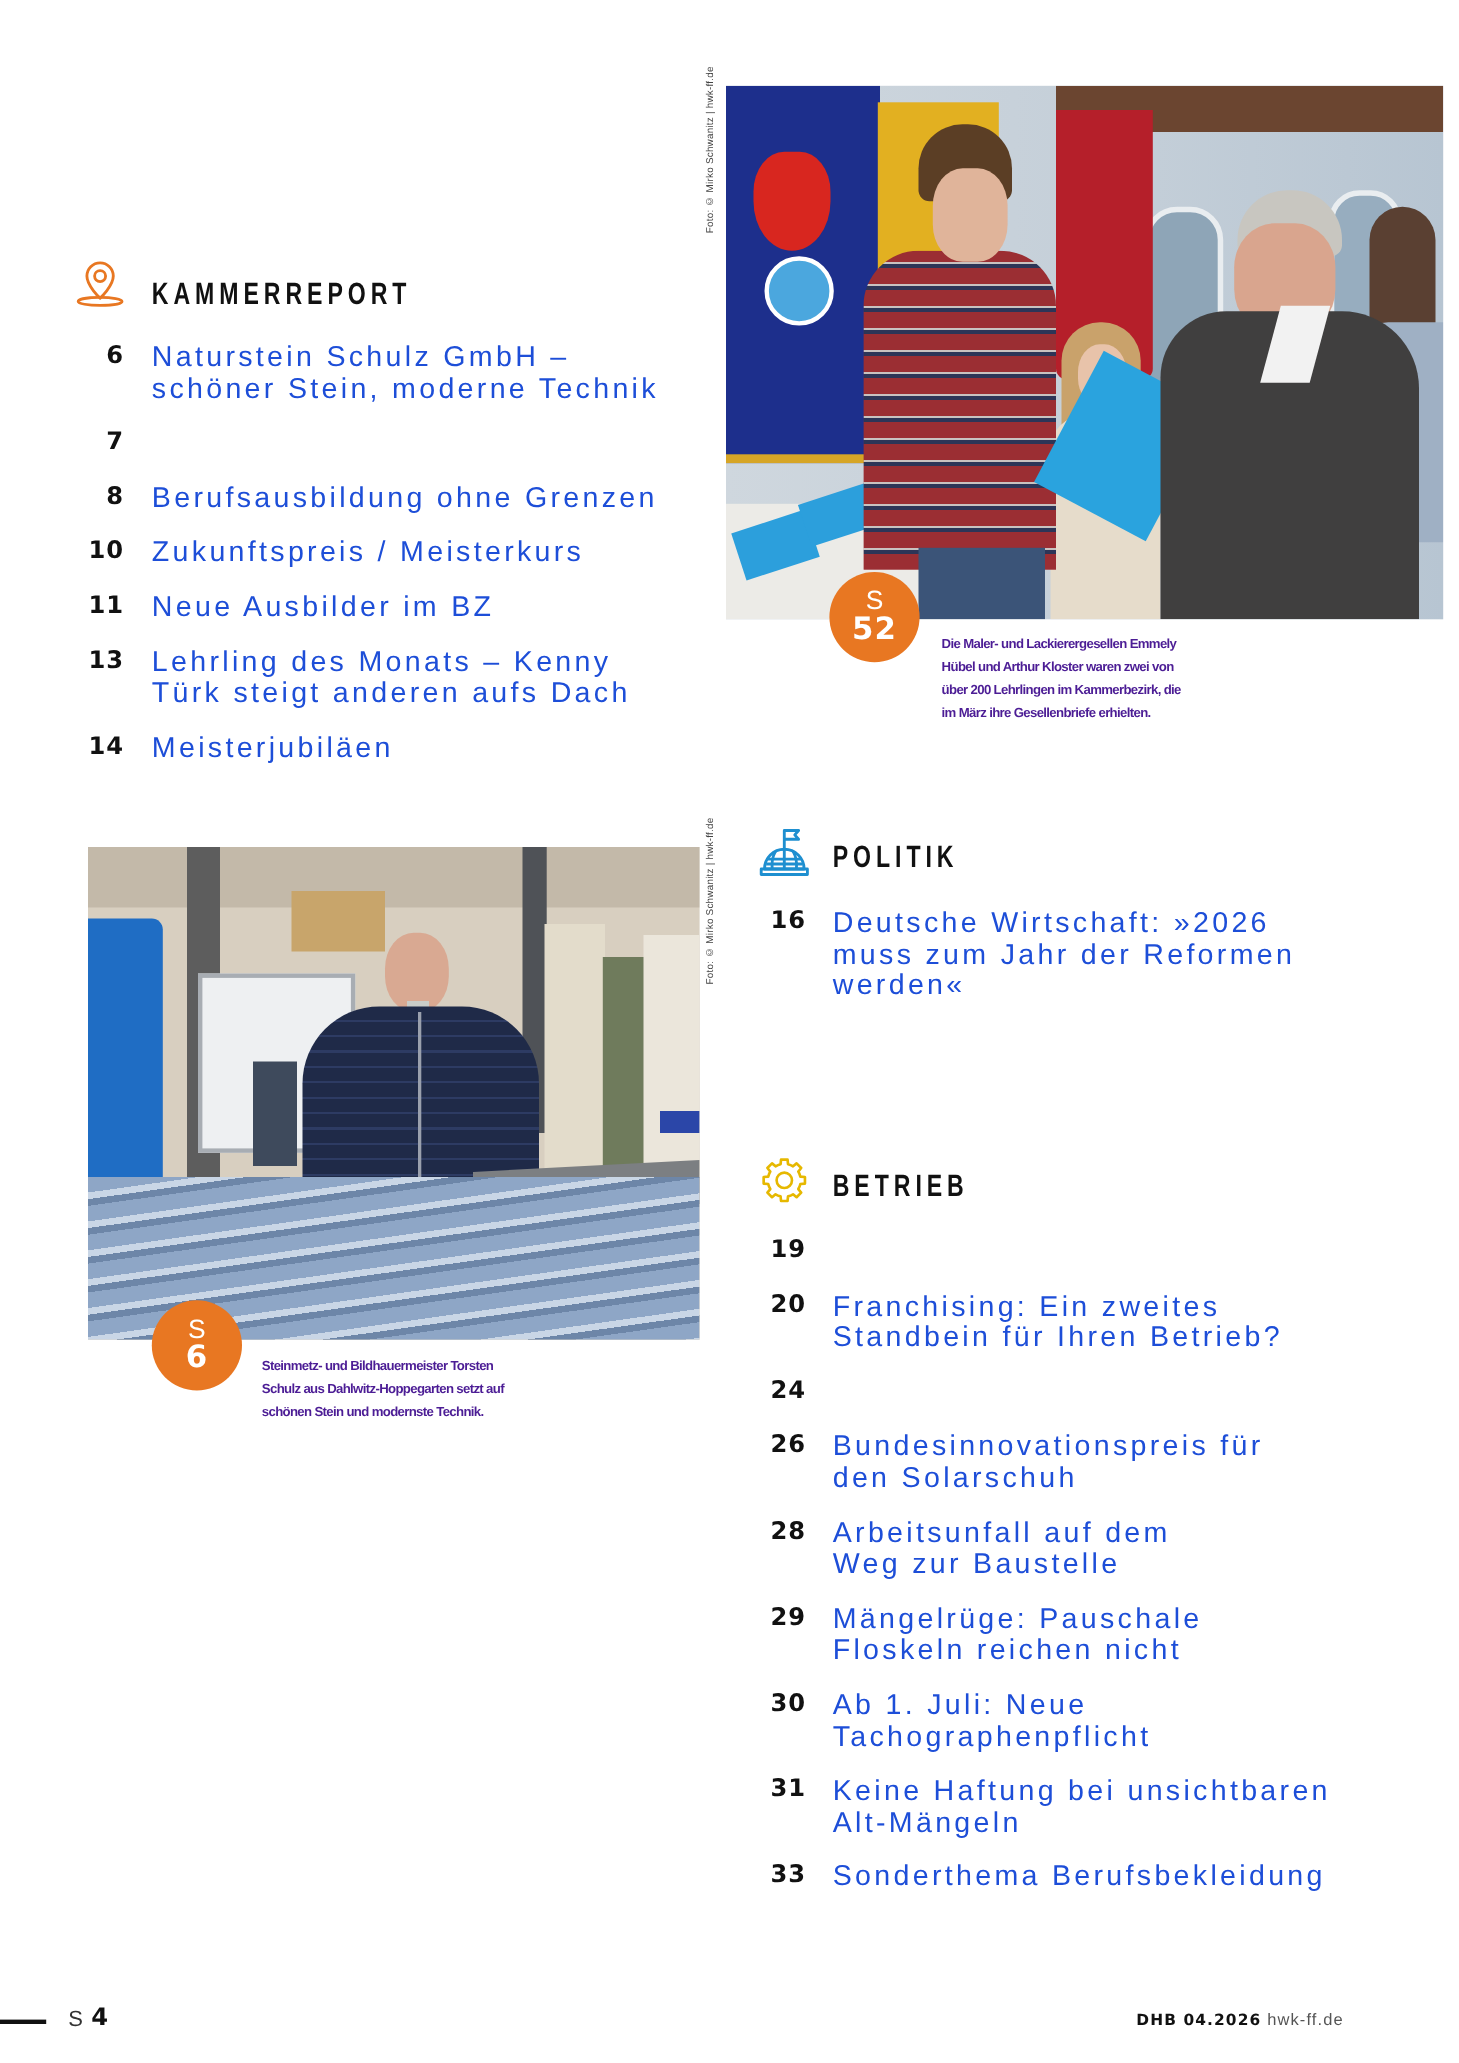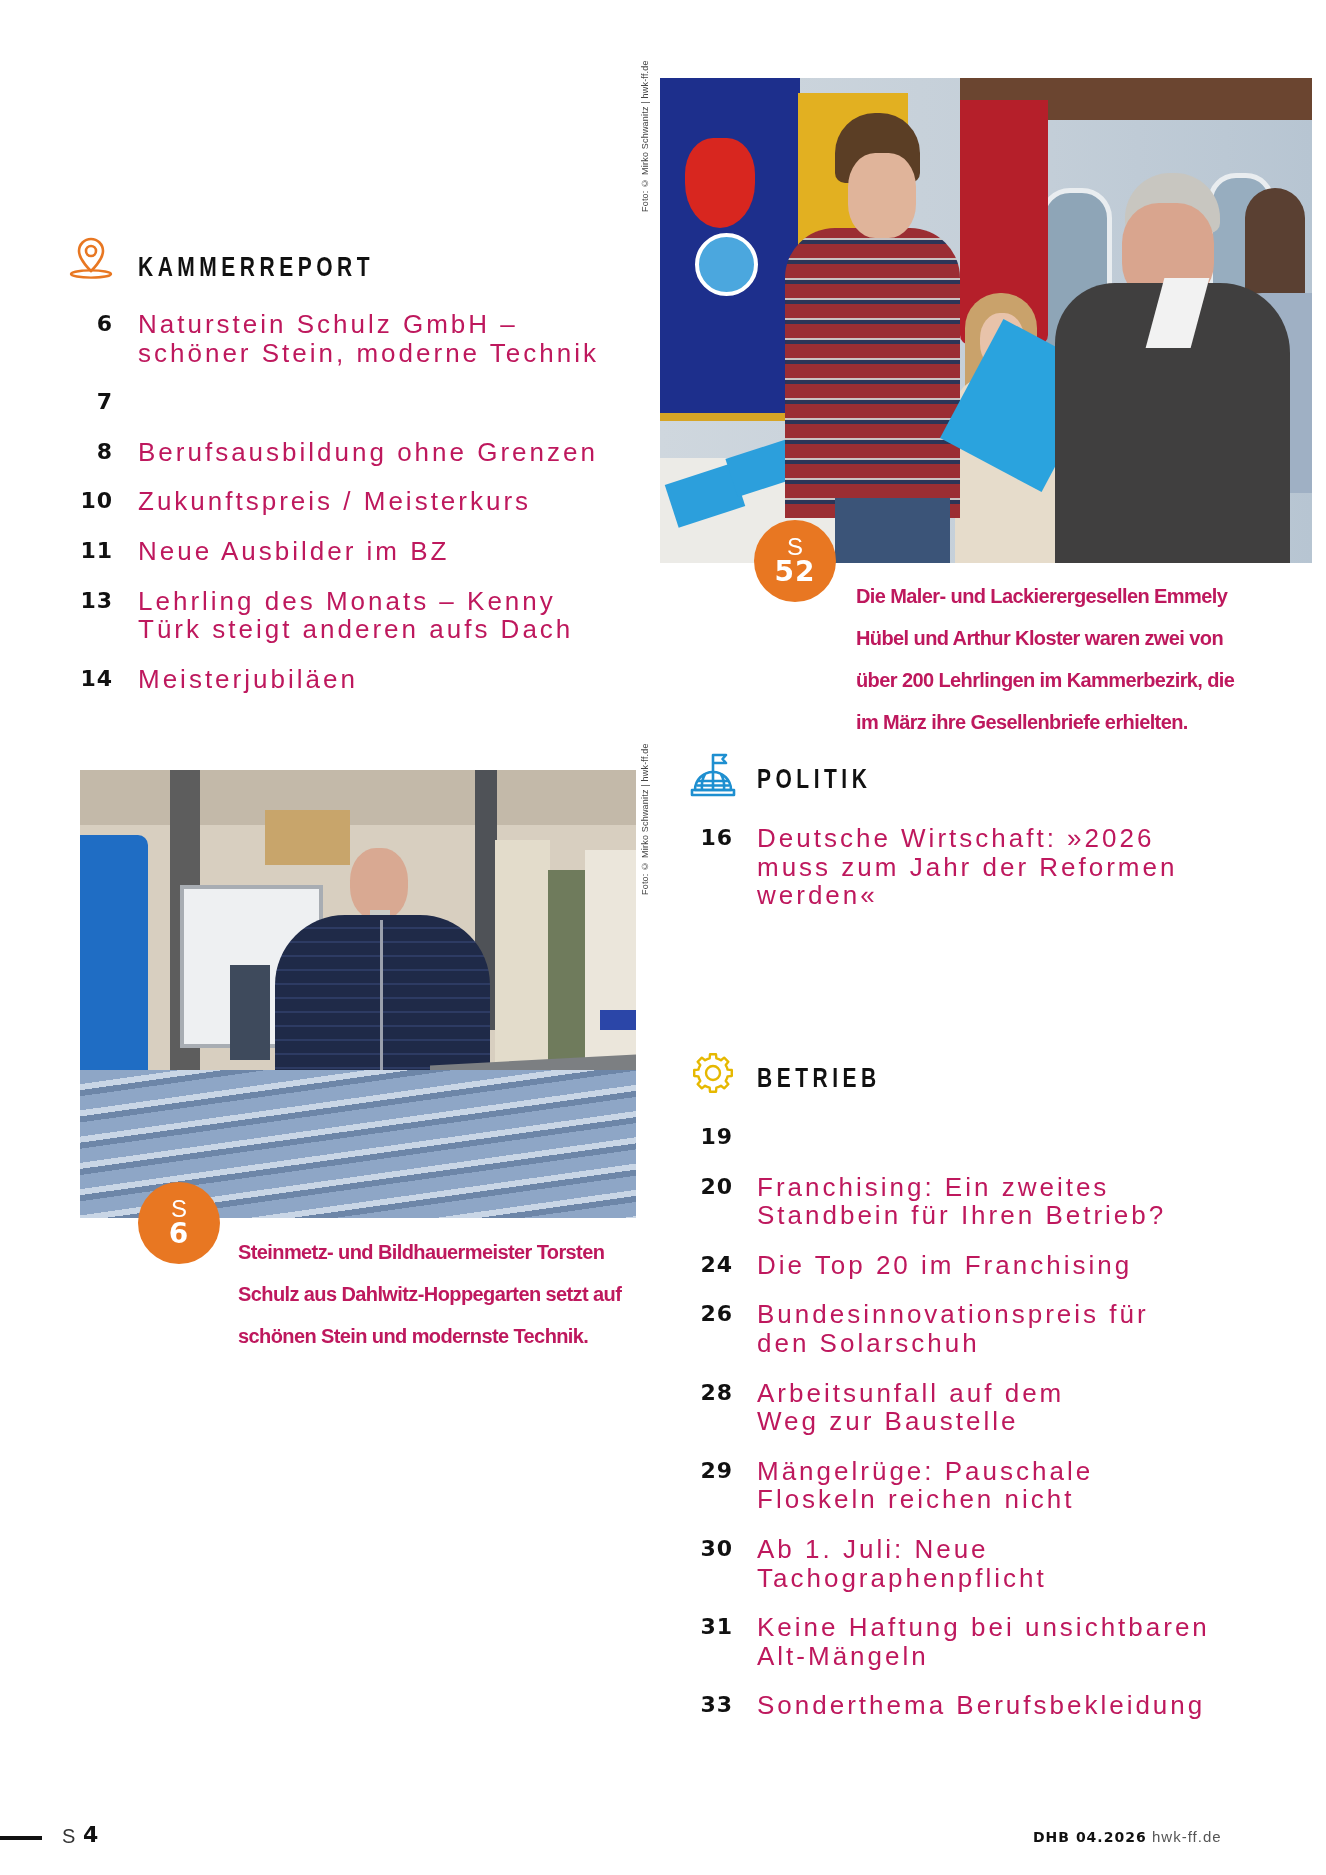--- a/index.html
+++ b/index.html
@@ -21,21 +21,21 @@
   
   .toc { position: absolute; }
   .toc-item { display: flex; align-items: flex-start; margin-bottom: 21px; cursor: pointer; }
   .toc-num {
     flex: 0 0 auto; text-align: right;
     font-family: "DejaVu Sans", sans-serif; font-weight: bold; font-size: 22px;
     line-height: 28.6px; letter-spacing: 1px; color: #111;
   }
   .toc-title {
     white-space: pre; font-family: "Liberation Sans", sans-serif; font-weight: normal;
-    font-size: 26px; line-height: 28.6px; letter-spacing: 3px; color: #be185d;
+    font-size: 26px; line-height: 28.6px; letter-spacing: 3px; color: #1d4ed8;
   }
   .toc-left .toc-num { width: 113px; }
   .toc-left .toc-title { margin-left: 25px; }
   .toc-right .toc-num { width: 46px; text-align: right; }
   .toc-right .toc-title { margin-left: 24px; }
 
   
   .photo { position: absolute; overflow: hidden; }
   .photo div { position: absolute; }
   .credit {
@@ -45,21 +45,21 @@
   }
   .badge {
     position: absolute; width: 82px; height: 82px; border-radius: 50%;
     background: #E87722; color: #fff; text-align: center; cursor: pointer;
     display: flex; flex-direction: column; align-items: center; justify-content: center;
   }
   .badge-s { font-family: "Liberation Sans", sans-serif; font-size: 24px; line-height: 22px; font-weight: normal; }
   .badge-n { font-family: "DejaVu Sans", sans-serif; font-size: 28px; line-height: 28px; font-weight: bold; letter-spacing: 1px; }
   .caption {
     position: absolute; white-space: pre; font-family: "Liberation Sans", sans-serif;
-    font-weight: bold; font-size: 20px; line-height: 42px; letter-spacing: -0.6px; color: #be185d;
+    font-weight: bold; font-size: 12px; line-height: 21px; letter-spacing: -0.6px; color: #4c1d95;
   }
 
   
   .footer-rule { position: absolute; left: 0; top: 1836px; width: 42px; height: 4px; background: #111; }
   .footer-s { position: absolute; left: 62px; top: 1825px; font-size: 20px; color: #333; font-family: "Liberation Sans", sans-serif; }
   .footer-num { position: absolute; left: 83px; top: 1822px; font-size: 22px; font-weight: bold; color: #111; font-family: "DejaVu Sans", sans-serif; }
   .footer-issue { position: absolute; left: 1033px; top: 1829px; font-size: 14px; font-weight: bold; letter-spacing: 1px; color: #111; font-family: "DejaVu Sans", sans-serif; }
   .footer-web { position: absolute; left: 1152px; top: 1828px; font-size: 15px; letter-spacing: 1px; color: #555; font-family: "Liberation Sans", sans-serif; }
 </style>
 </head>
@@ -203,21 +203,20 @@
   <div class="toc-item">
     <div class="toc-num">19</div>
   </div>
   <div class="toc-item">
     <div class="toc-num">20</div>
     <div class="toc-title">Franchising: Ein zweites
 Standbein für Ihren Betrieb?</div>
   </div>
   <div class="toc-item">
     <div class="toc-num">24</div>
-    <div class="toc-title">Die Top 20 im Franchising</div>
   </div>
   <div class="toc-item">
     <div class="toc-num">26</div>
     <div class="toc-title">Bundesinnovationspreis für
 den Solarschuh</div>
   </div>
   <div class="toc-item">
     <div class="toc-num">28</div>
     <div class="toc-title">Arbeitsunfall auf dem
 Weg zur Baustelle</div>

